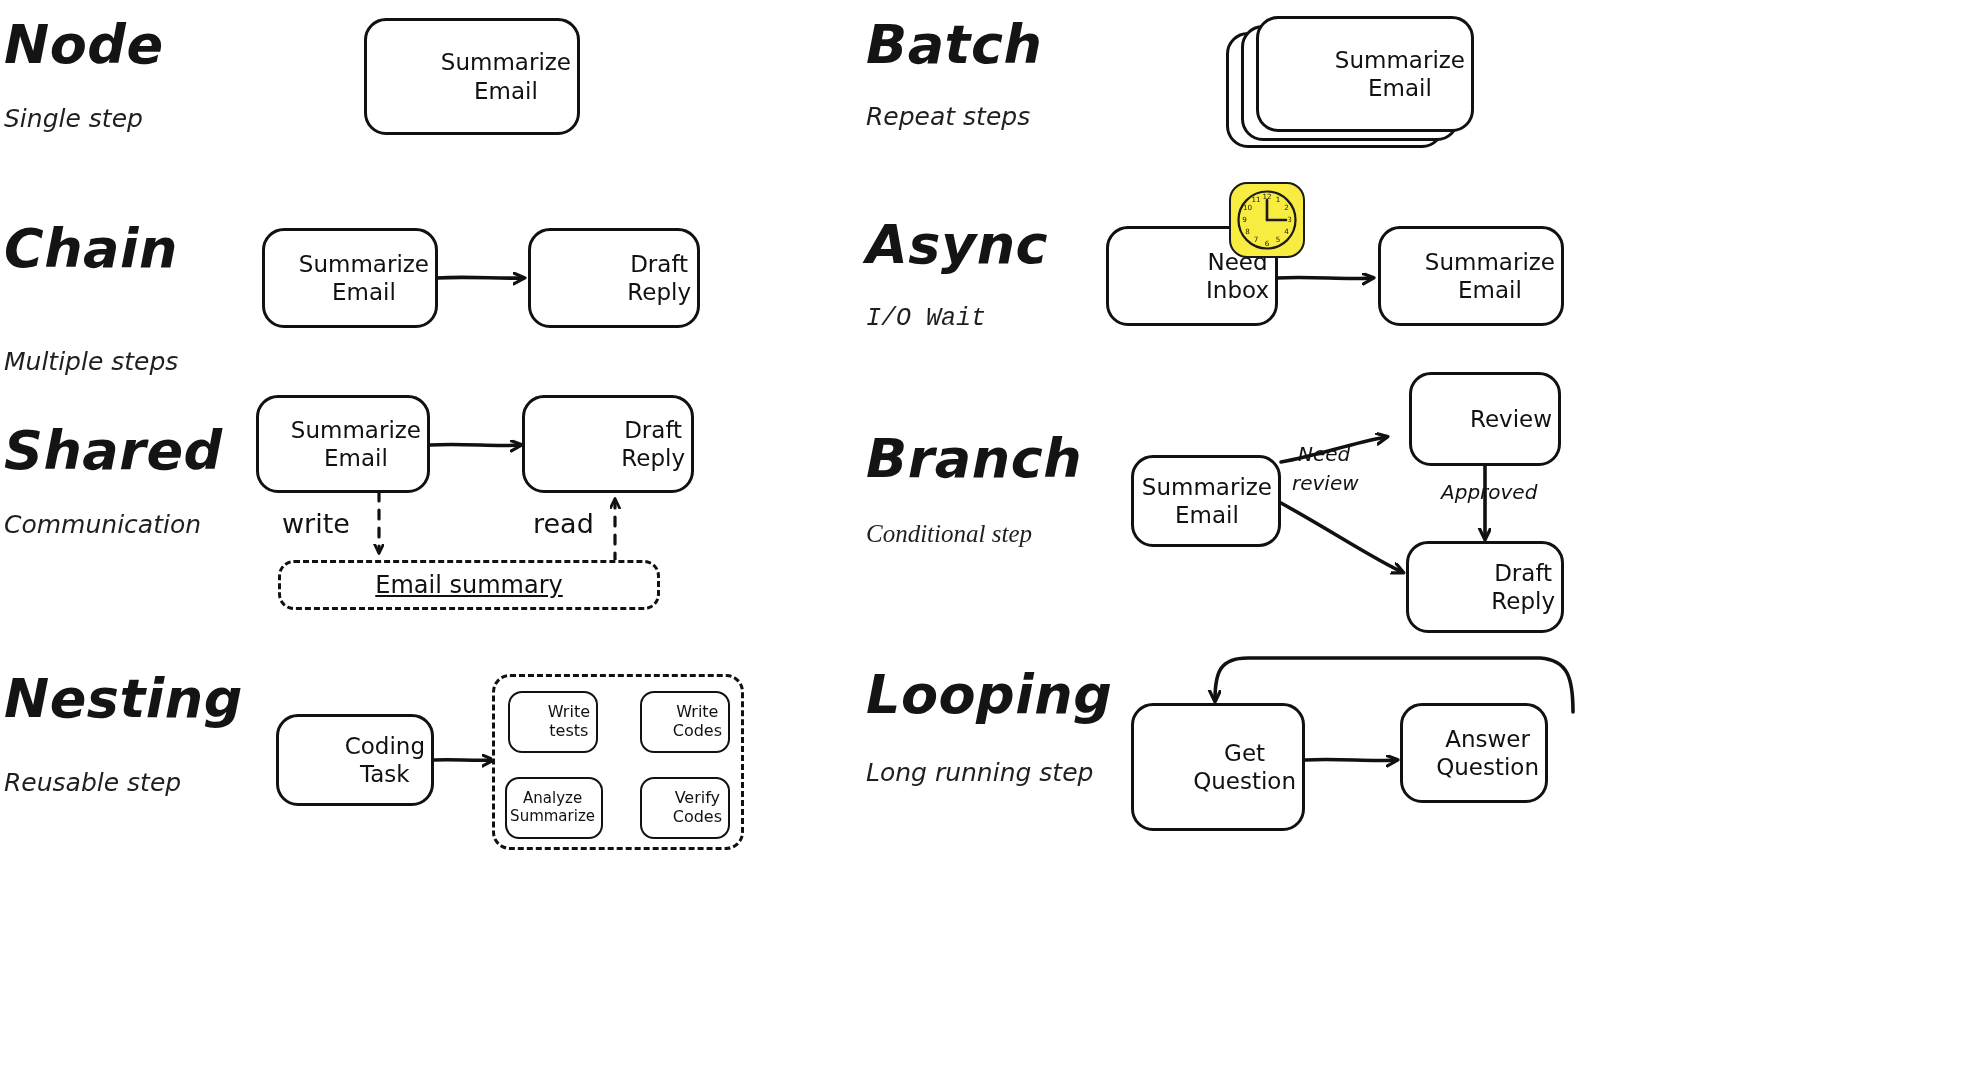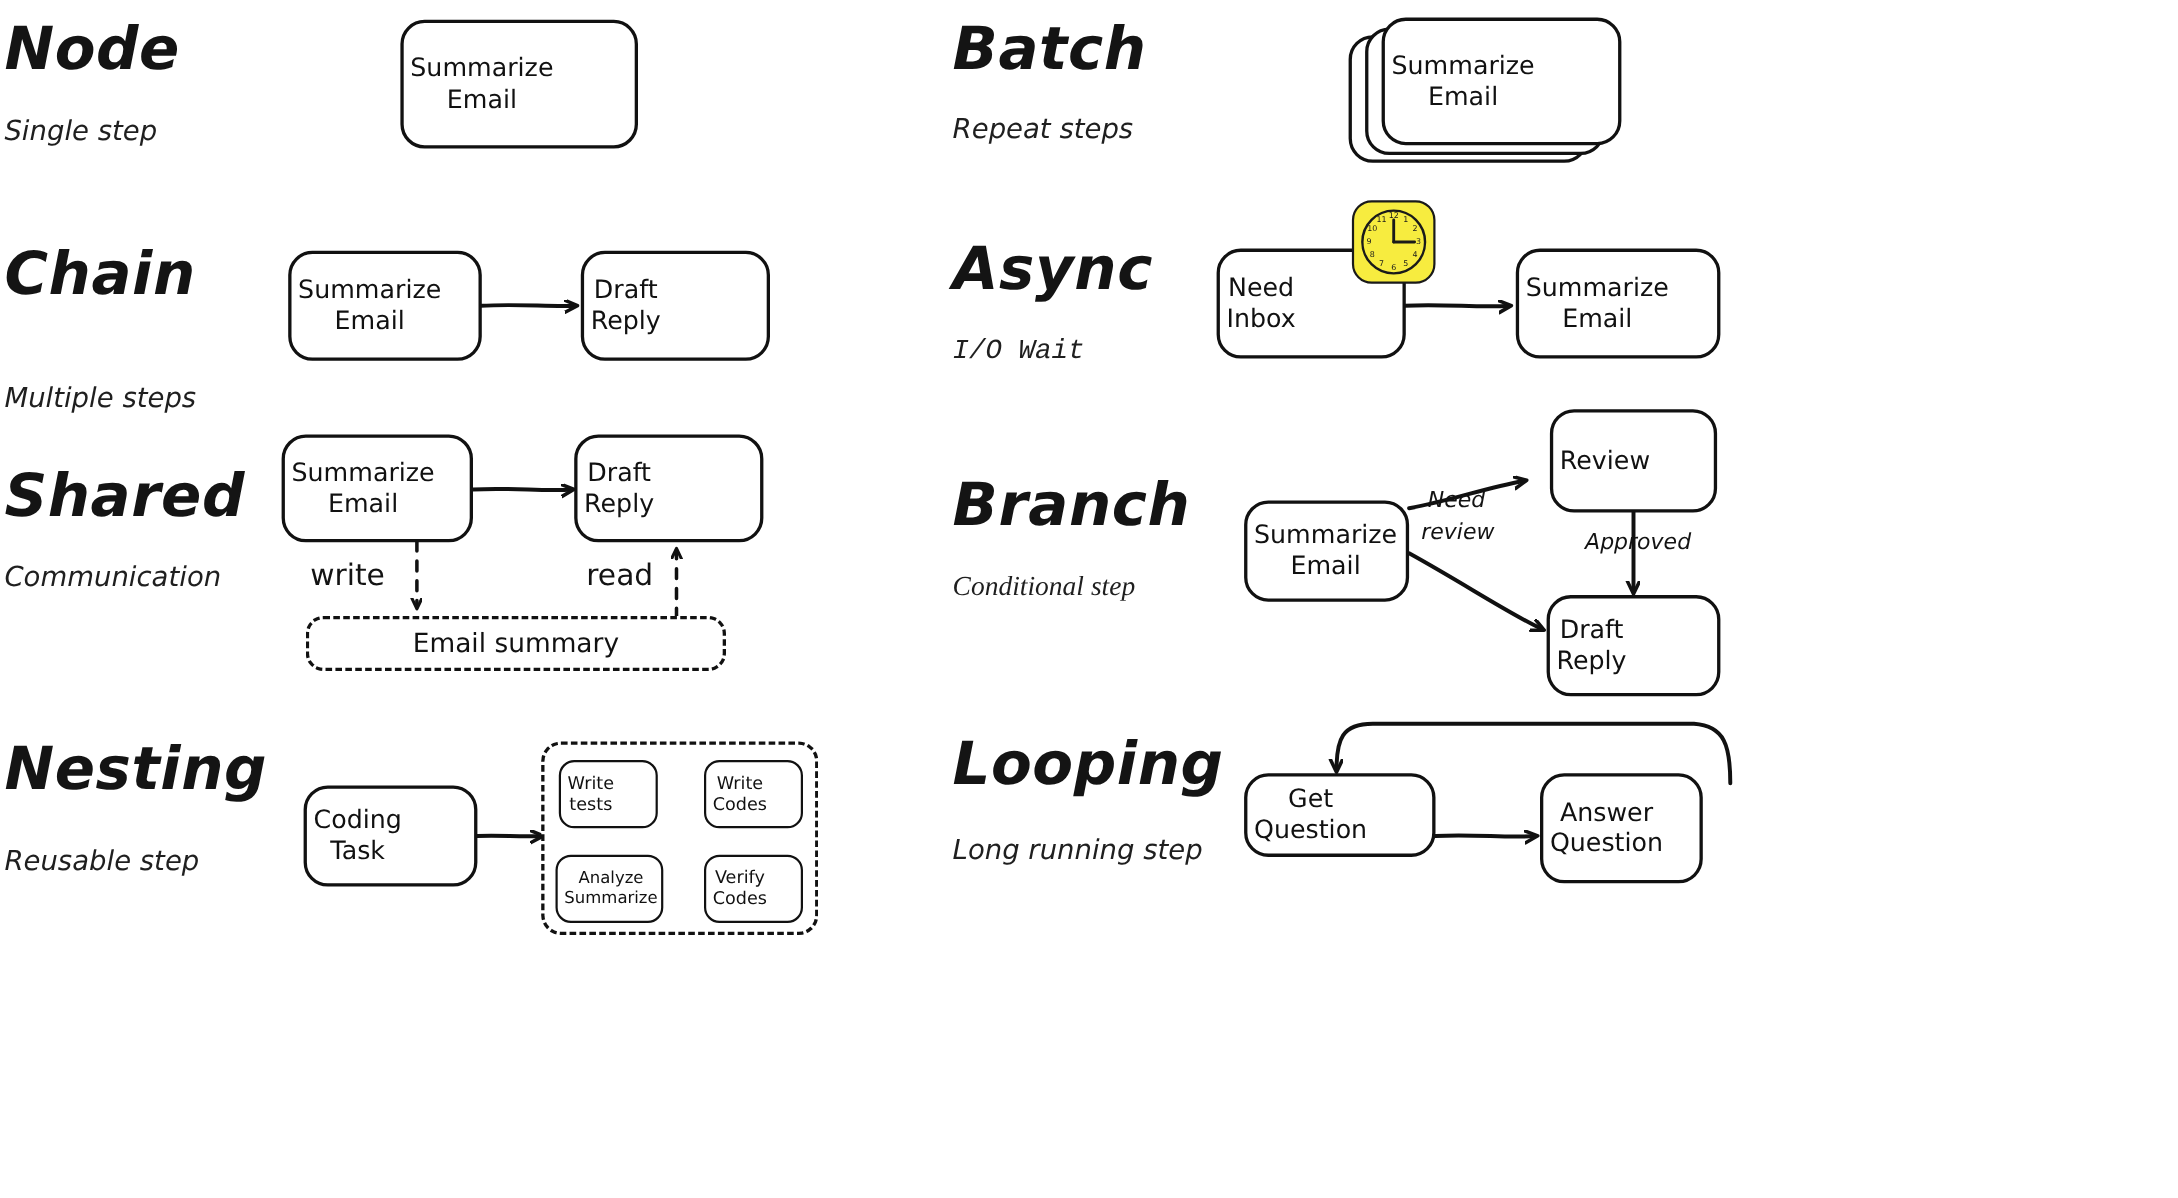--- a/index.html
+++ b/index.html
@@ -10,27 +10,27 @@
 
   
   .sec-title{position:absolute;font-size:54px;font-weight:700;font-style:italic;
              letter-spacing:.5px;color:#141414;white-space:nowrap;line-height:1;}
   .sec-sub{position:absolute;font-size:25px;color:#1f1f1f;white-space:nowrap;
            line-height:1;font-style:italic;}
 
   
   .node{position:absolute;box-sizing:border-box;border:3.5px solid #111;
         border-radius:22px;background:#fff;display:flex;align-items:center;
-        justify-content:flex-start;text-align:center;font-size:23px;line-height:1.22;
+        justify-content:flex-end;text-align:center;font-size:23px;line-height:1.22;
         color:#111;padding:4px 6px;}
   .node.tiny{font-size:16px;border-width:2.6px;border-radius:14px;line-height:1.18;}
 
   .dashbox{position:absolute;box-sizing:border-box;border:3.4px dashed #111;
            border-radius:16px;background:#fff;display:flex;align-items:center;
-           justify-content:center;font-size:24px;color:#111;}
+           justify-content:center;font-size:24px;color:#111;text-decoration:underline;}
   .dashgroup{position:absolute;box-sizing:border-box;border:3px dashed #111;
              border-radius:18px;background:#fff;}
 
   .edge-label{position:absolute;font-size:20px;color:#131313;white-space:nowrap;
               font-style:italic;line-height:1.15;}
   .edge-label.big{font-size:27px;font-style:normal;}
 
   svg.lay{position:absolute;left:0;top:0;width:1980px;height:1089px;
           pointer-events:none;overflow:visible;}
   .stroke{fill:none;stroke:#111;stroke-width:3.6;stroke-linecap:round;stroke-linejoin:round;}
@@ -228,21 +228,21 @@
 </div>
 <div class="node tiny" style="left:505px;top:777px;width:98px;height:62px;font-size:15px;">
   <div>
     <div>Analyze</div>
     <div>Summarize</div>
   </div>
 </div>
 
 <div class="sec-title hand" style="left:866px;top:668px;">Looping</div>
 <div class="sec-sub hand" style="left:866px;top:760px;">Long running step</div>
-<div class="node" style="left:1131px;top:703px;width:174px;height:76px;">
+<div class="node" style="left:1131px;top:703px;width:174px;height:128px;">
   <div>
     <div>Get</div>
     <div>Question</div>
   </div>
 </div>
 <div class="node" style="left:1400px;top:703px;width:148px;height:100px;">
   <div>
     <div>Answer</div>
     <div>Question</div>
   </div>

